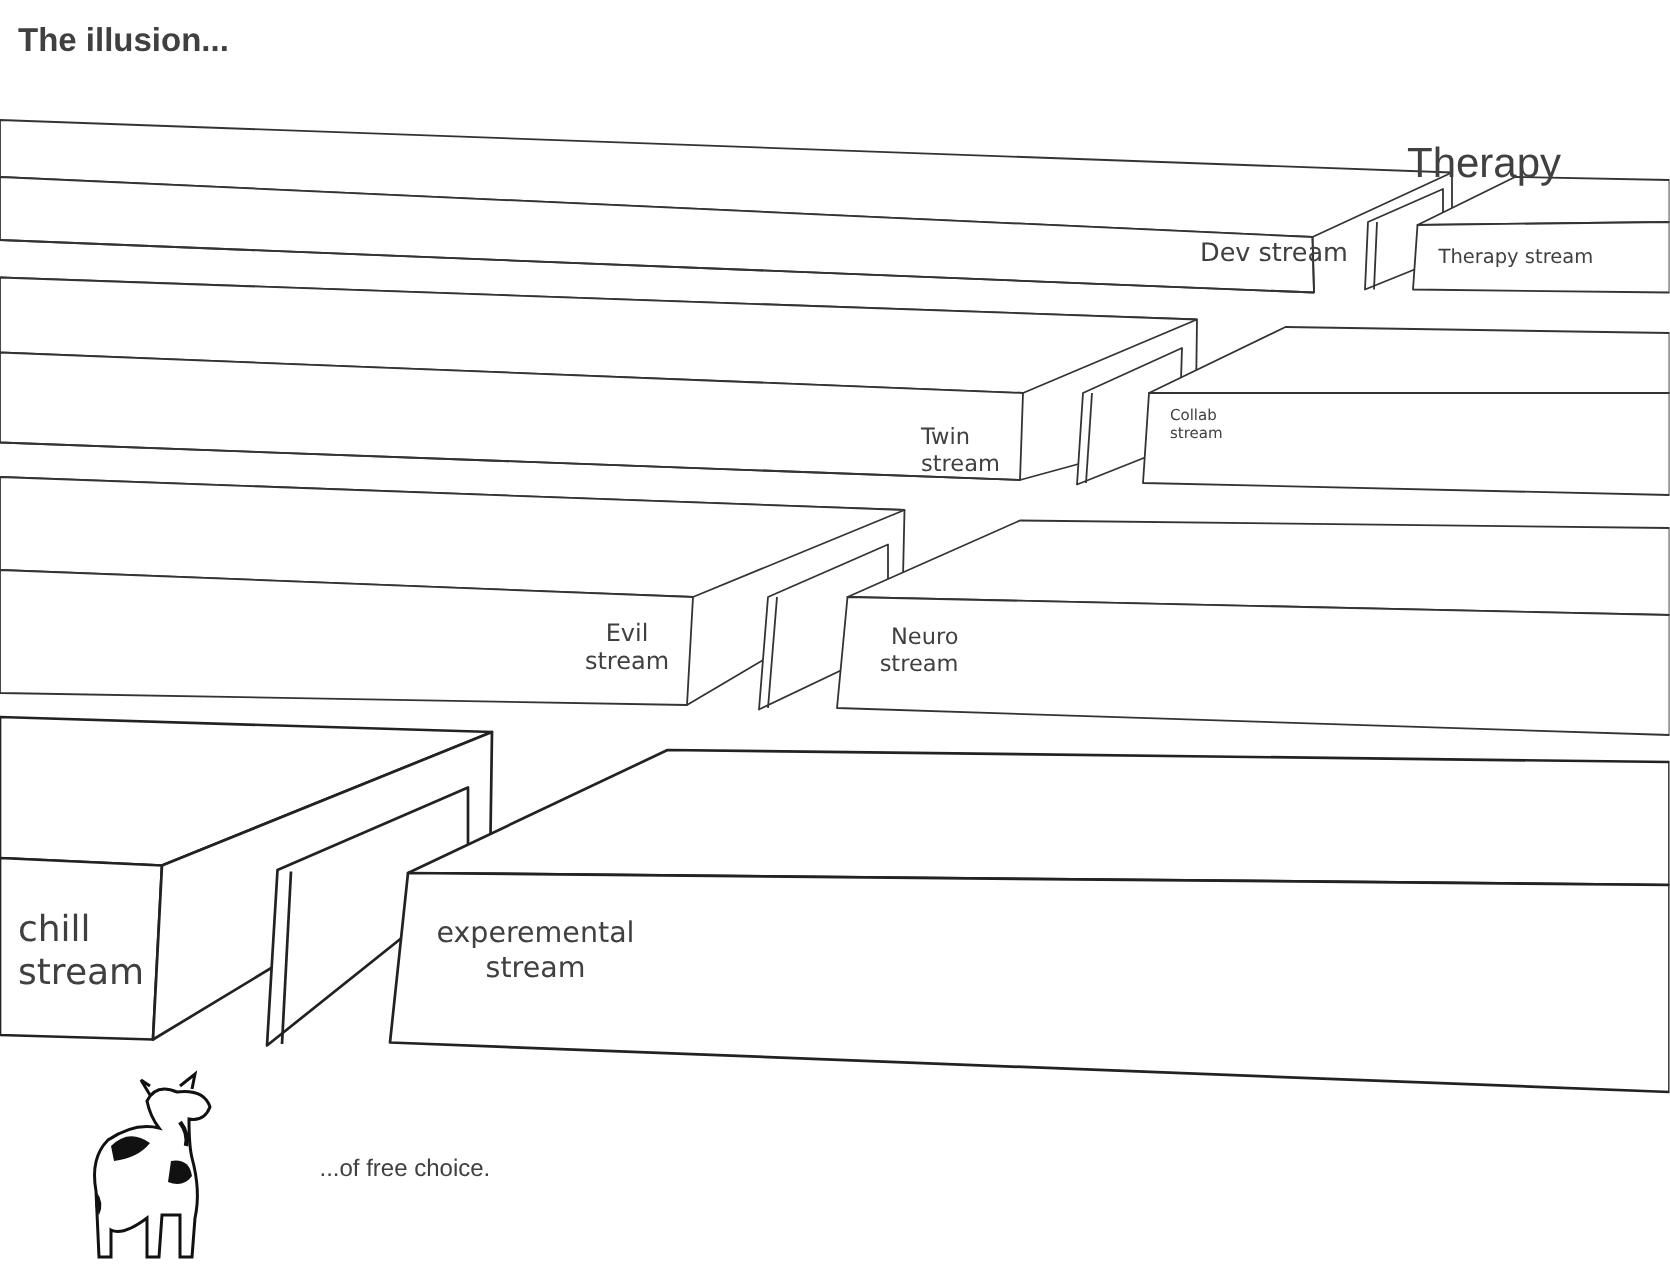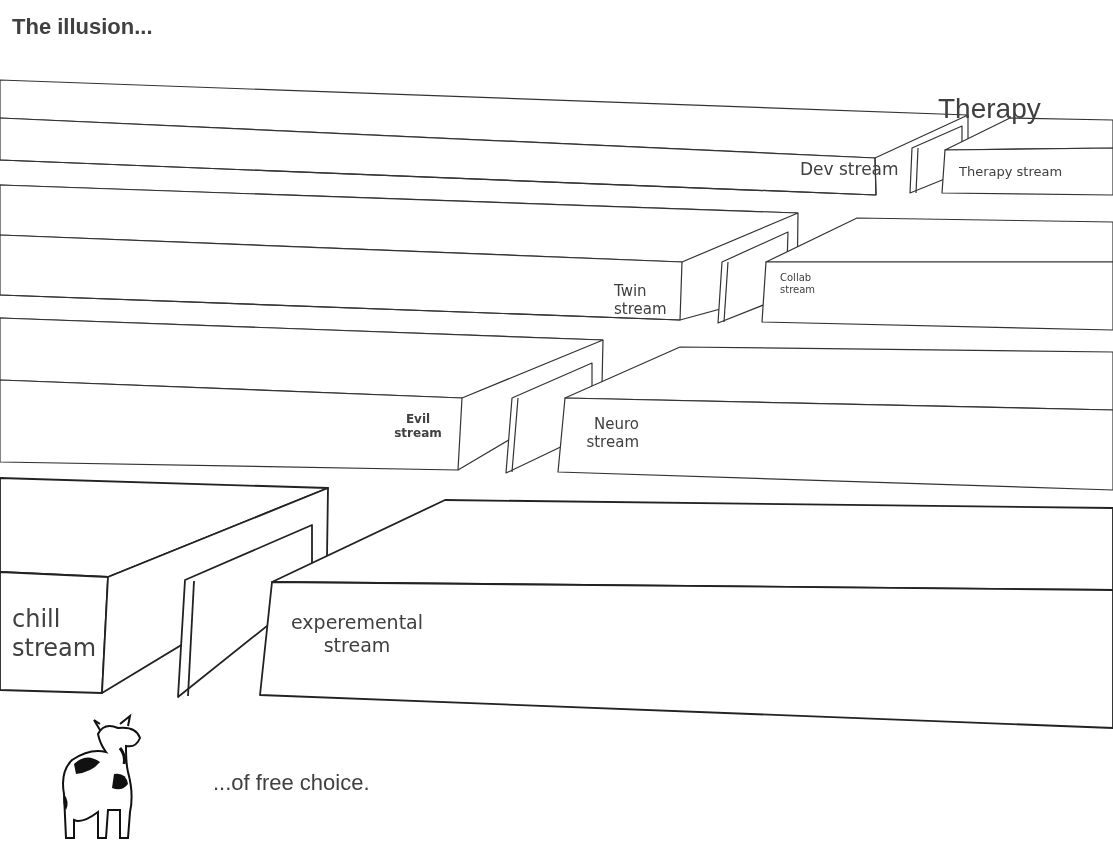--- a/index.html
+++ b/index.html
@@ -74,19 +74,19 @@
 
 <div class="txt" style="left:12px;top:14px;font-size:22px;font-weight:bold;">The illusion...</div>
 <div class="txt" style="left:938px;top:54px;font-size:28px;margin-top:38px;">Therapy</div>
 
 <div class="txt cal" style="left:800px;top:159px;font-size:17px;">Dev stream</div>
 <div class="txt cal" style="left:959px;top:164px;font-size:13px;">Therapy stream</div>
 
 <div class="txt cal" style="left:614px;top:266px;font-size:15px;width:60px;text-align:left;margin-top:16px;"><span>Twin stream</span></div>
 <div class="txt cal" style="left:780px;top:272px;font-size:10px;width:60px;"><span>Collab stream</span></div>
 
-<div class="txt cal" style="left:388px;top:412px;font-size:12px;width:60px;text-align:center;font-weight:bold;"><span>Evil stream</span></div>
+<div class="txt cal" style="left:388px;top:412px;font-size:16px;width:60px;text-align:center;"><span>Evil stream</span></div>
 <div class="txt cal" style="left:579px;top:415px;font-size:15px;width:60px;text-align:right;"><span>Neuro stream</span></div>
 
 <div class="txt cal" style="left:12px;top:605px;font-size:24px;width:80px;"><span>chill stream</span></div>
 <div class="txt cal" style="left:287px;top:611px;font-size:19px;width:140px;text-align:center;"><span>experemental stream</span></div>
 
-<div class="txt" style="left:213px;top:770px;font-size:22px;">...of free choice.</div>
+<div class="txt" style="left:213px;top:770px;font-size:16px;">...of free choice.</div>
 
 </body></html>

